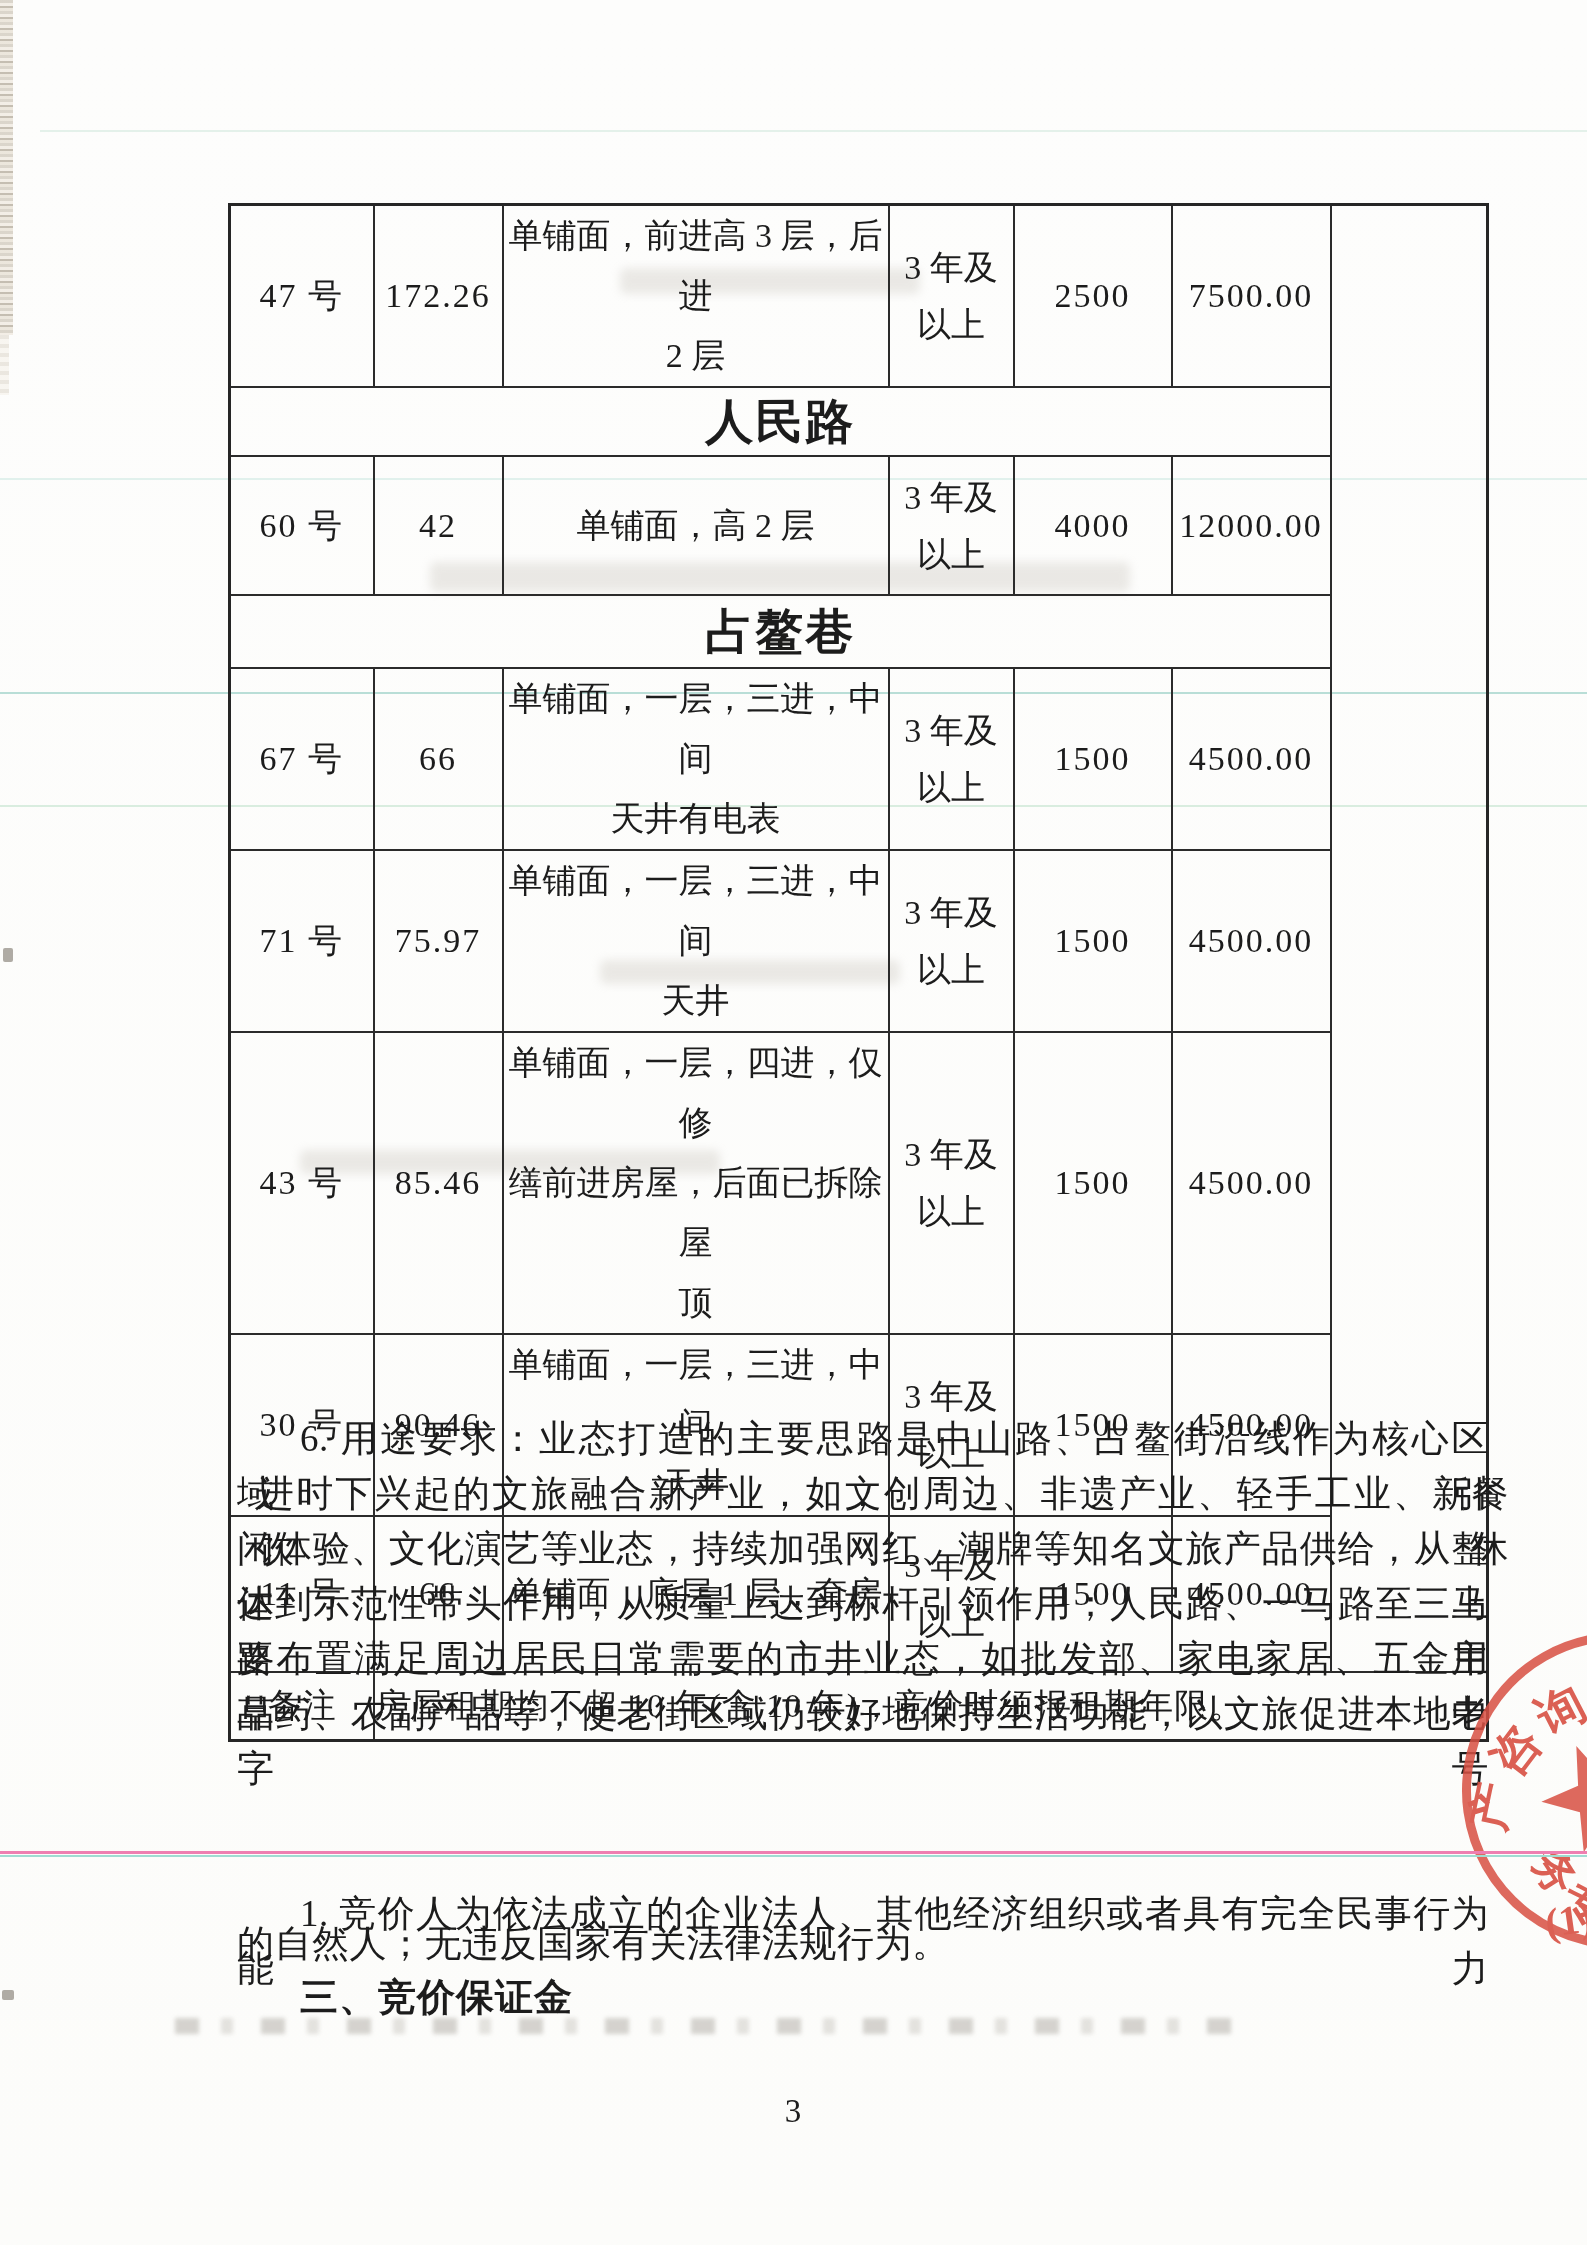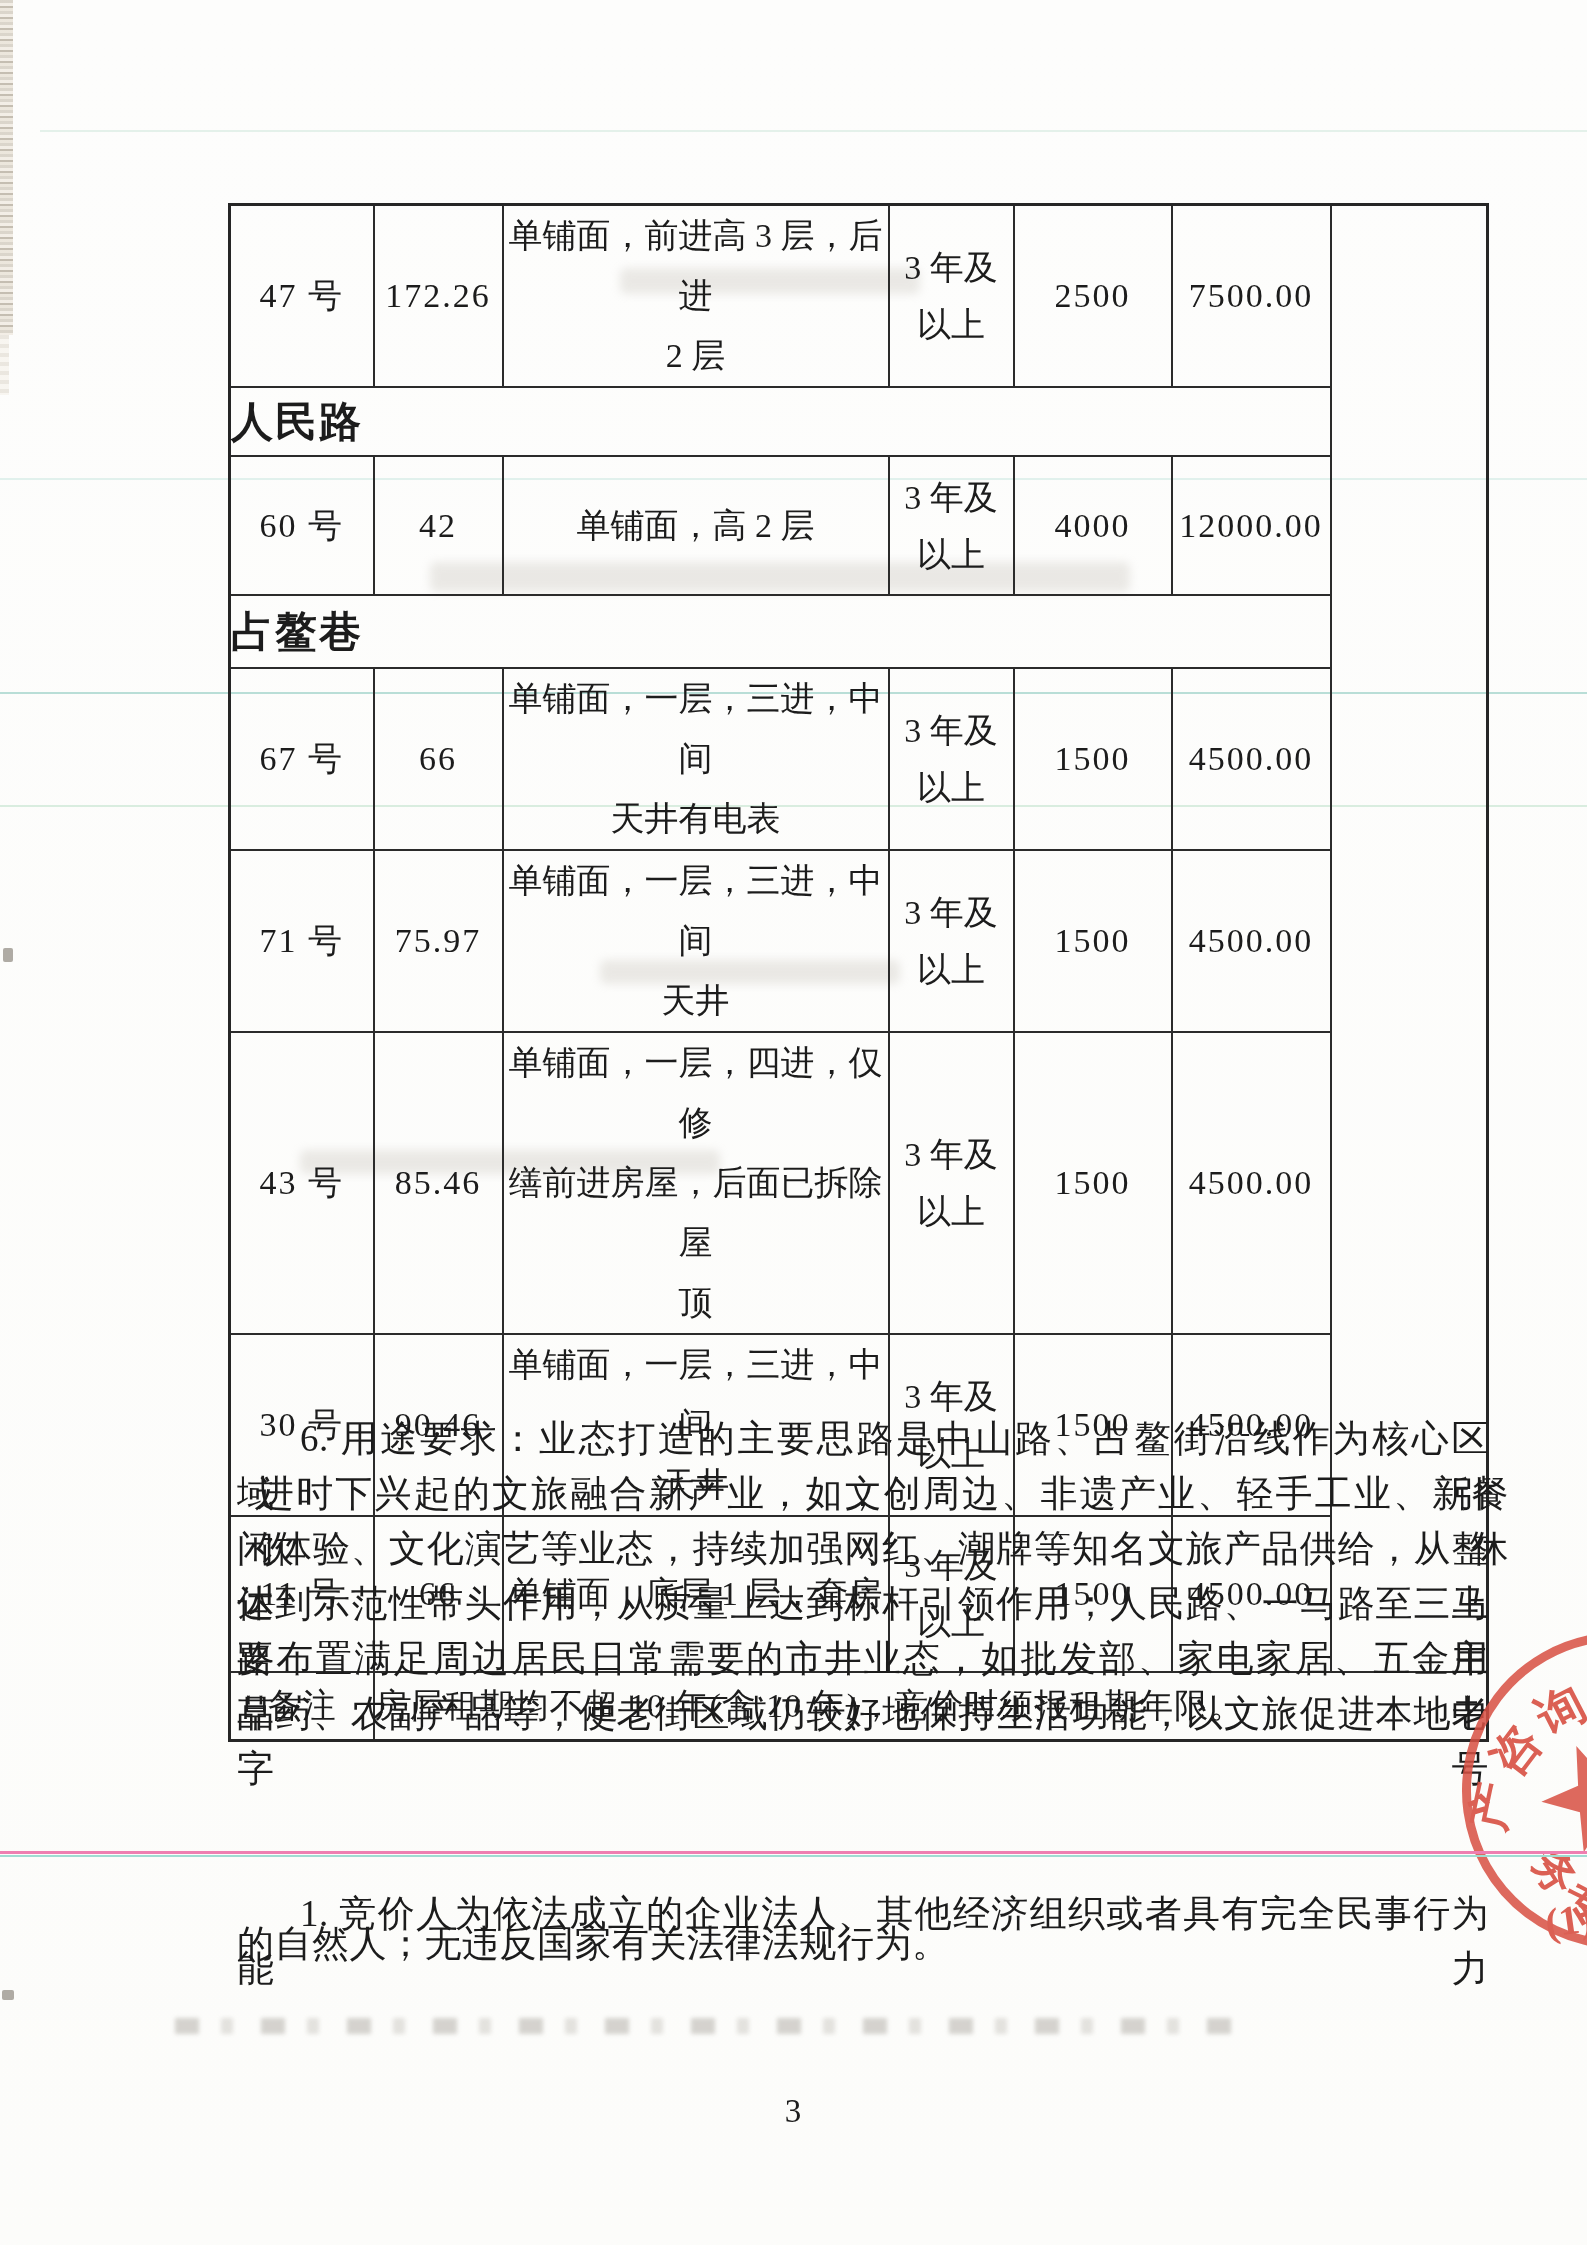--- a/index.html
+++ b/index.html
@@ -35,21 +35,21 @@
   tr.r7{height:195px;} tr.r8{height:134px;} tr.r9{height:156px;}
   tr.r10{height:68px;}
   td.no, td.area, td.money{text-align:center;letter-spacing:2px;}
   td.desc{
     text-align:center;white-space:pre-line;line-height:60px;
     padding:0 14px;
   }
   td.term{text-align:center;white-space:pre-line;line-height:57px;}
   td.section{
     font-family:"Liberation Sans", sans-serif;font-weight:700;
-    font-size:42px;text-align:left;padding-left:20px;letter-spacing:2px;
+    font-size:48px;text-align:center;padding-left:20px;letter-spacing:2px;
   }
   td.remark-label{text-align:center;}
   td.remark-text{text-align:left;padding-left:18px;letter-spacing:1px;}
   td.empty-col{background:transparent;}
 
   
   .bodytext{
     position:absolute;left:237px;width:1252px;
     font-size:37px;line-height:55px;letter-spacing:0.5px;
   }
@@ -218,20 +218,21 @@
   <div class="bodytext jline" style="top:1631px;">要布置满足周边居民日常需要的市井业态，如批发部、家电家居、五金用品、中</div>
   <div class="bodytext jline" style="top:1686px;">草药、农副产品等，使老街区域仍较好地保持生活功能，以文旅促进本地老字号</div>
 
 
   <div class="hline" style="top:1851px;height:3px;background:#ee7fb1;z-index:30;"></div>
   <div class="hline" style="top:1855px;height:2px;background:#9fdcd2;z-index:30;"></div>
 
   <div class="bodytext jline indent" style="top:1861px;margin-top:25px;">1. 竞价人为依法成立的企业法人、其他经济组织或者具有完全民事行为能力</div>
   <div class="bodytext lastline" style="top:1916px;">的自然人；无违反国家有关法律法规行为。</div>
 
+  <div class="heading" style="top:1972px;text-indent:63px;">三、竞价保证金</div>
 
   <div class="smudge-row"></div>
 
   <div class="pagenum">3</div>
 
   <svg class="seal" viewBox="0 0 370 370">
     <defs>
       <path id="arcTop" d="M 62 200 A 122 122 0 0 1 302 188" fill="none"></path>
       <path id="arcBottom" d="M 87 231 A 97 97 0 0 0 279 228" fill="none"></path>
     </defs>

